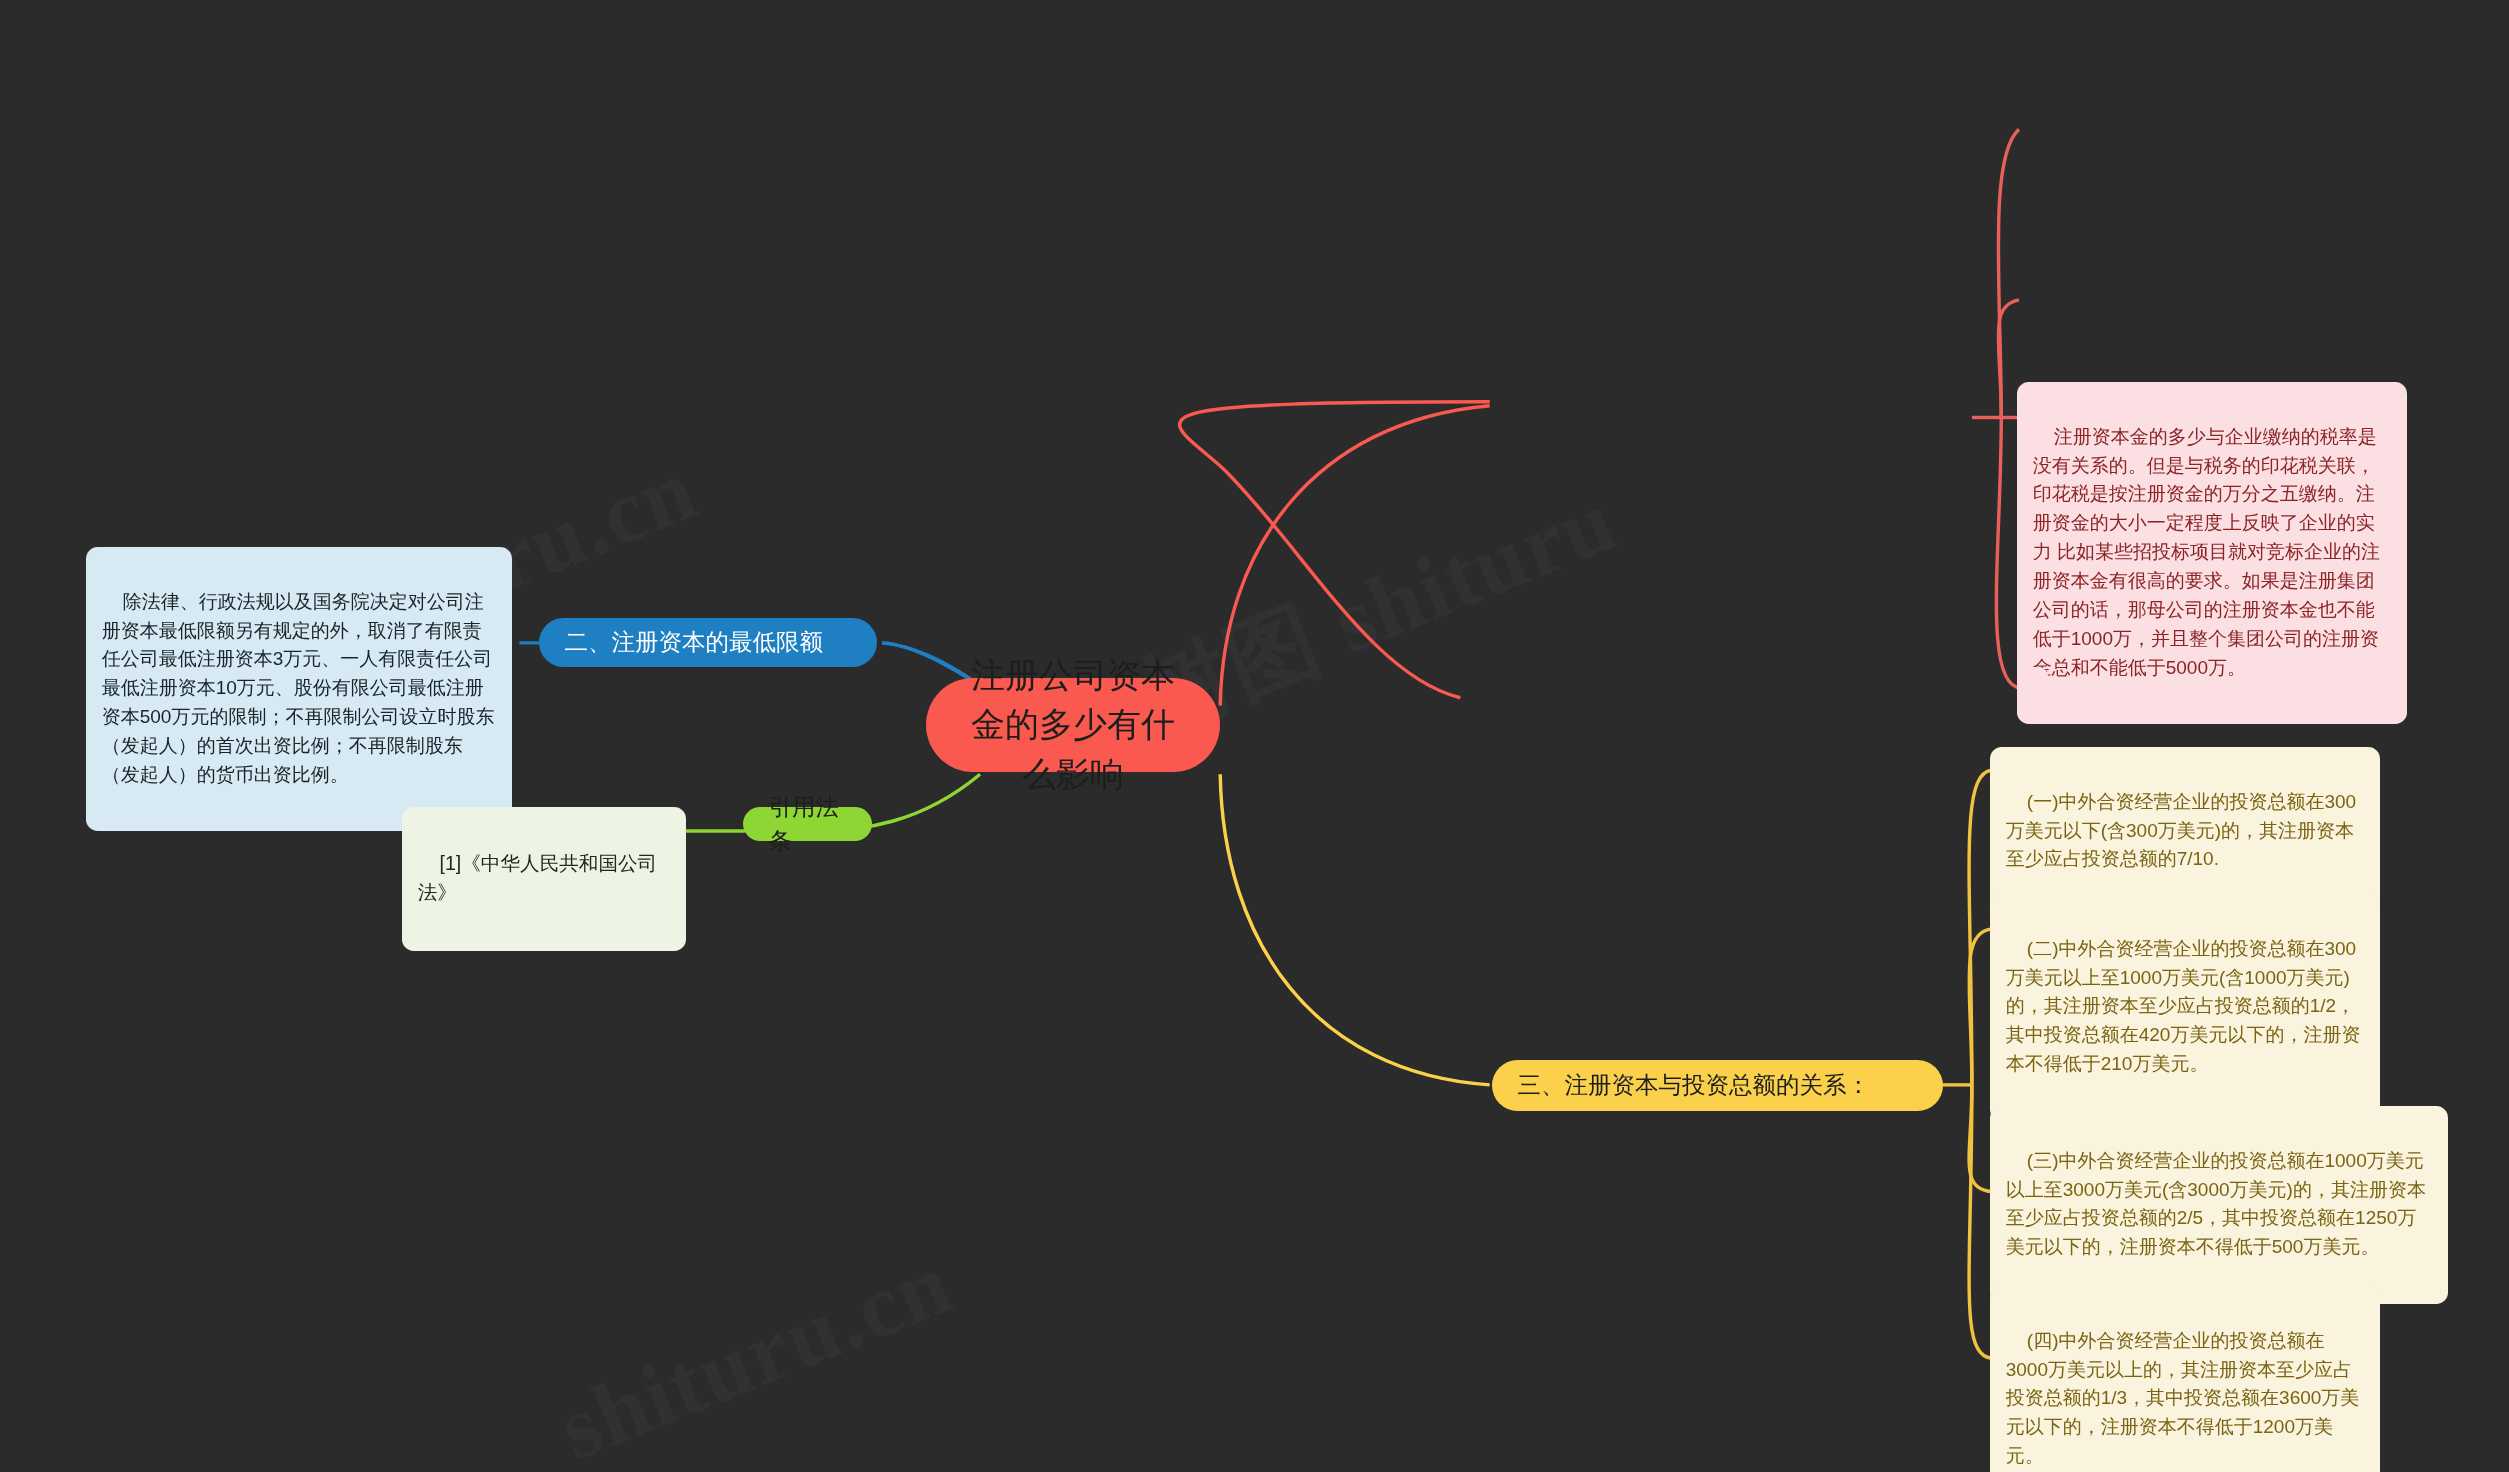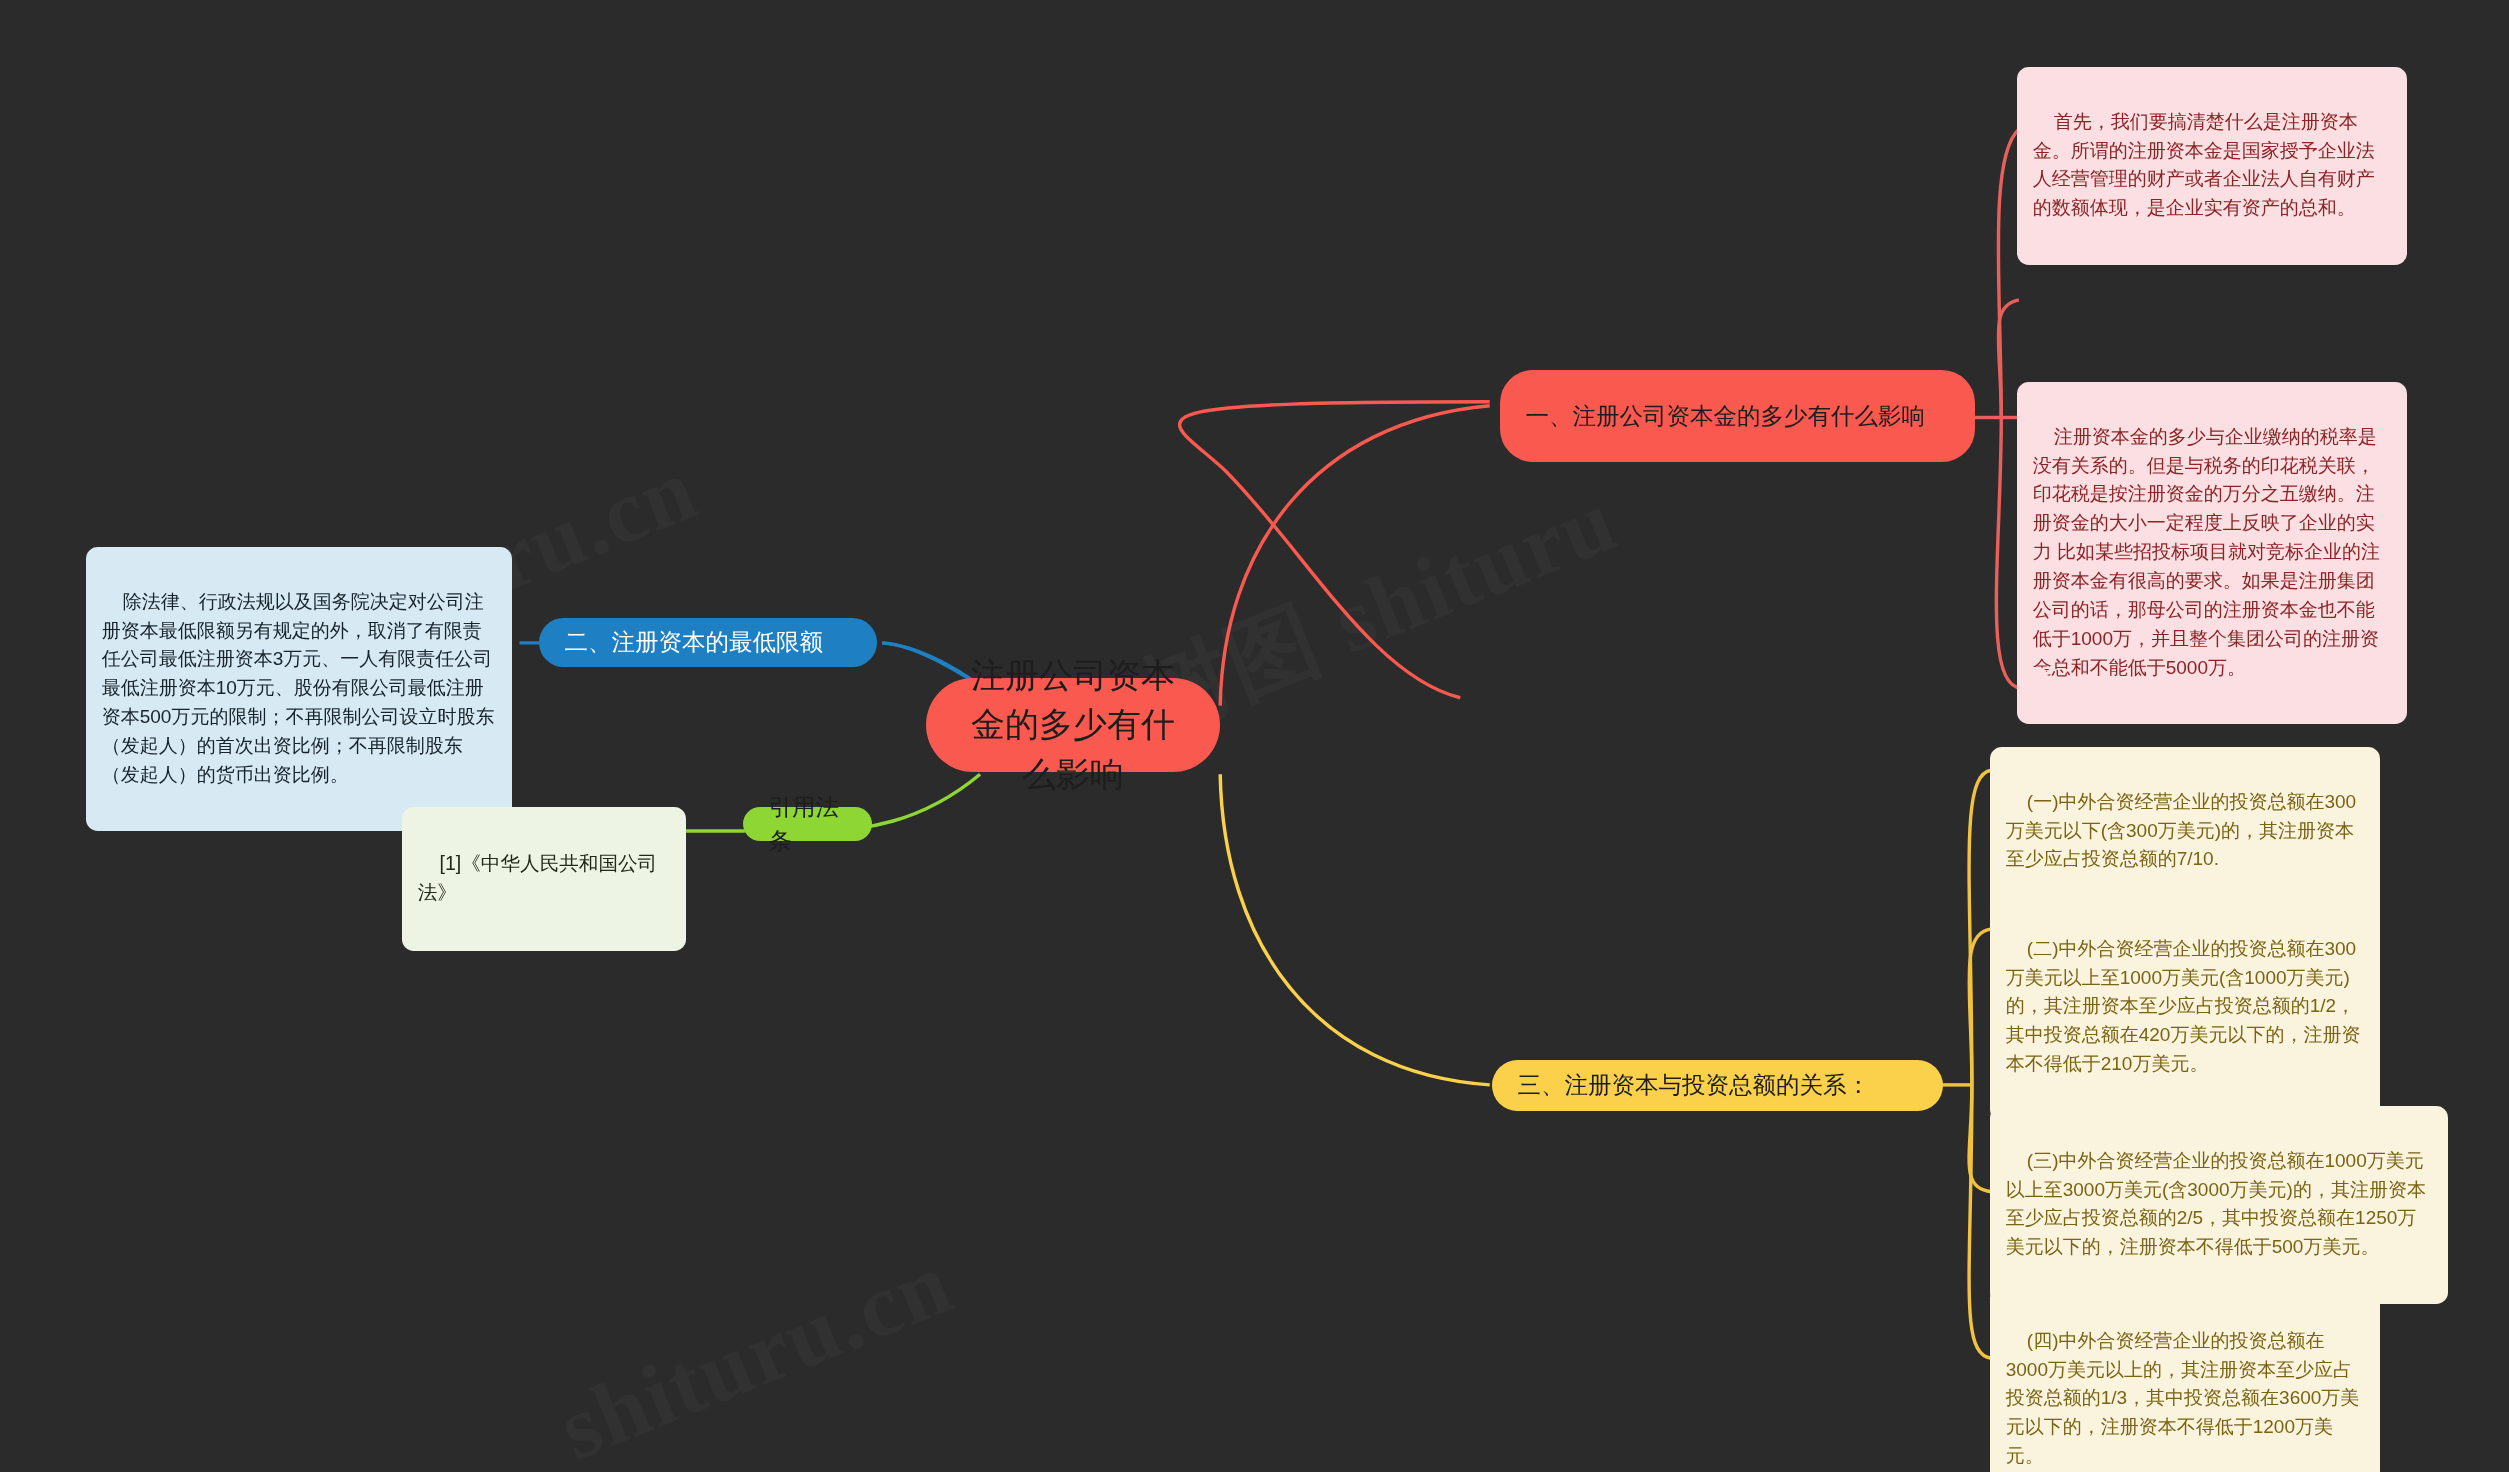--- a/index.html
+++ b/index.html
@@ -138,27 +138,21 @@
     <path d="M 2012 1107 C 2012 900 1998 790 2032 786" fill="none" stroke="#f0c240" stroke-width="3.5"></path>
     <path d="M 2012 1107 C 2012 1010 1998 952 2032 948" fill="none" stroke="#f0c240" stroke-width="3.5"></path>
     <path d="M 2012 1107 C 2012 1180 1998 1212 2032 1216" fill="none" stroke="#f0c240" stroke-width="3.5"></path>
     <path d="M 2012 1107 C 2012 1300 1998 1382 2032 1386" fill="none" stroke="#f0c240" stroke-width="3.5"></path>
   </svg>
 
   <div class="node root" style="left:926px; top:678px; width:294px; height:94px;">
     <span>注册公司资本金的多少有什么影响</span>
   </div>
 
-  <div class="node pill pill-red" style="left:1500px; top:370px; width:475px; min-height:92px;">
-    <span>一、注册公司资本金的多少有什么影响</span>
-  </div>
 
-  <div class="node card card-pink" style="left:2017px; top:67px; width:390px;">
-    <span>首先，我们要搞清楚什么是注册资本金。所谓的注册资本金是国家授予企业法人经营管理的财产或者企业法人自有财产的数额体现，是企业实有资产的总和。</span>
-  </div>
 
 
   <div class="node card card-pink" style="left:2017px; top:382px; width:390px;">
     <span>注册资本金的多少与企业缴纳的税率是没有关系的。但是与税务的印花税关联，印花税是按注册资金的万分之五缴纳。注册资金的大小一定程度上反映了企业的实力 比如某些招投标项目就对竞标企业的注册资本金有很高的要求。如果是注册集团公司的话，那母公司的注册资本金也不能低于1000万，并且整个集团公司的注册资金总和不能低于5000万。</span>
   </div>
 
   <div class="node stub" style="left:2021px; top:667px;"></div>
 
   <div class="node pill pill-blue" style="left:539px; top:618px; width:338px; height:49px;">
     <span>二、注册资本的最低限额</span>

